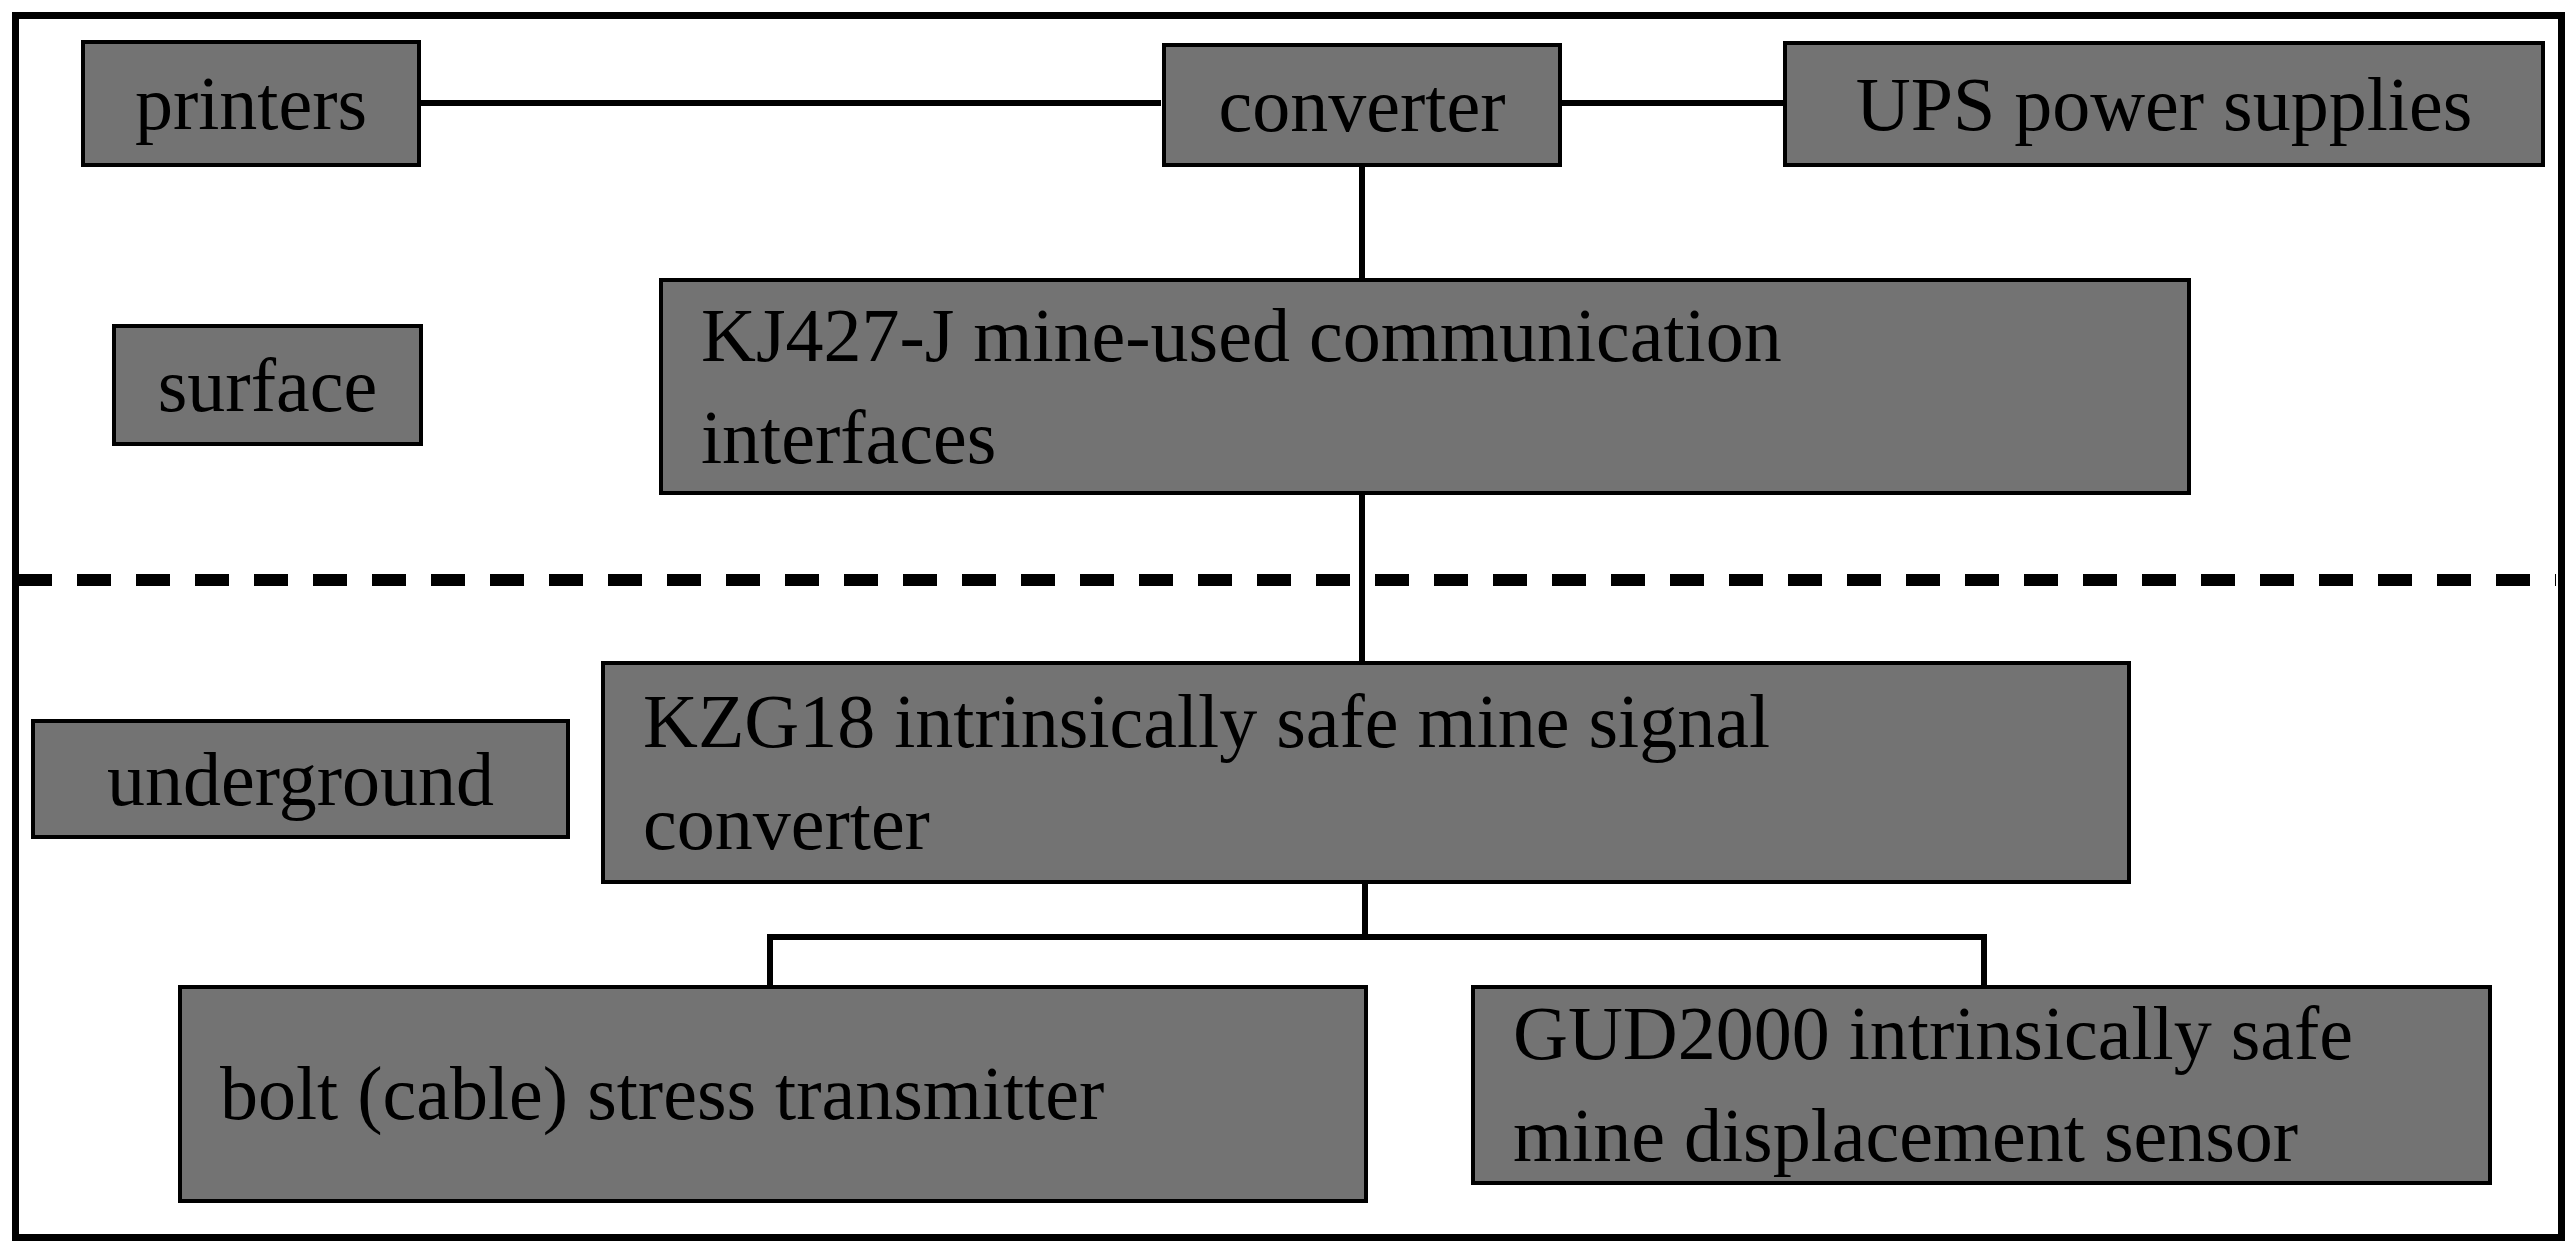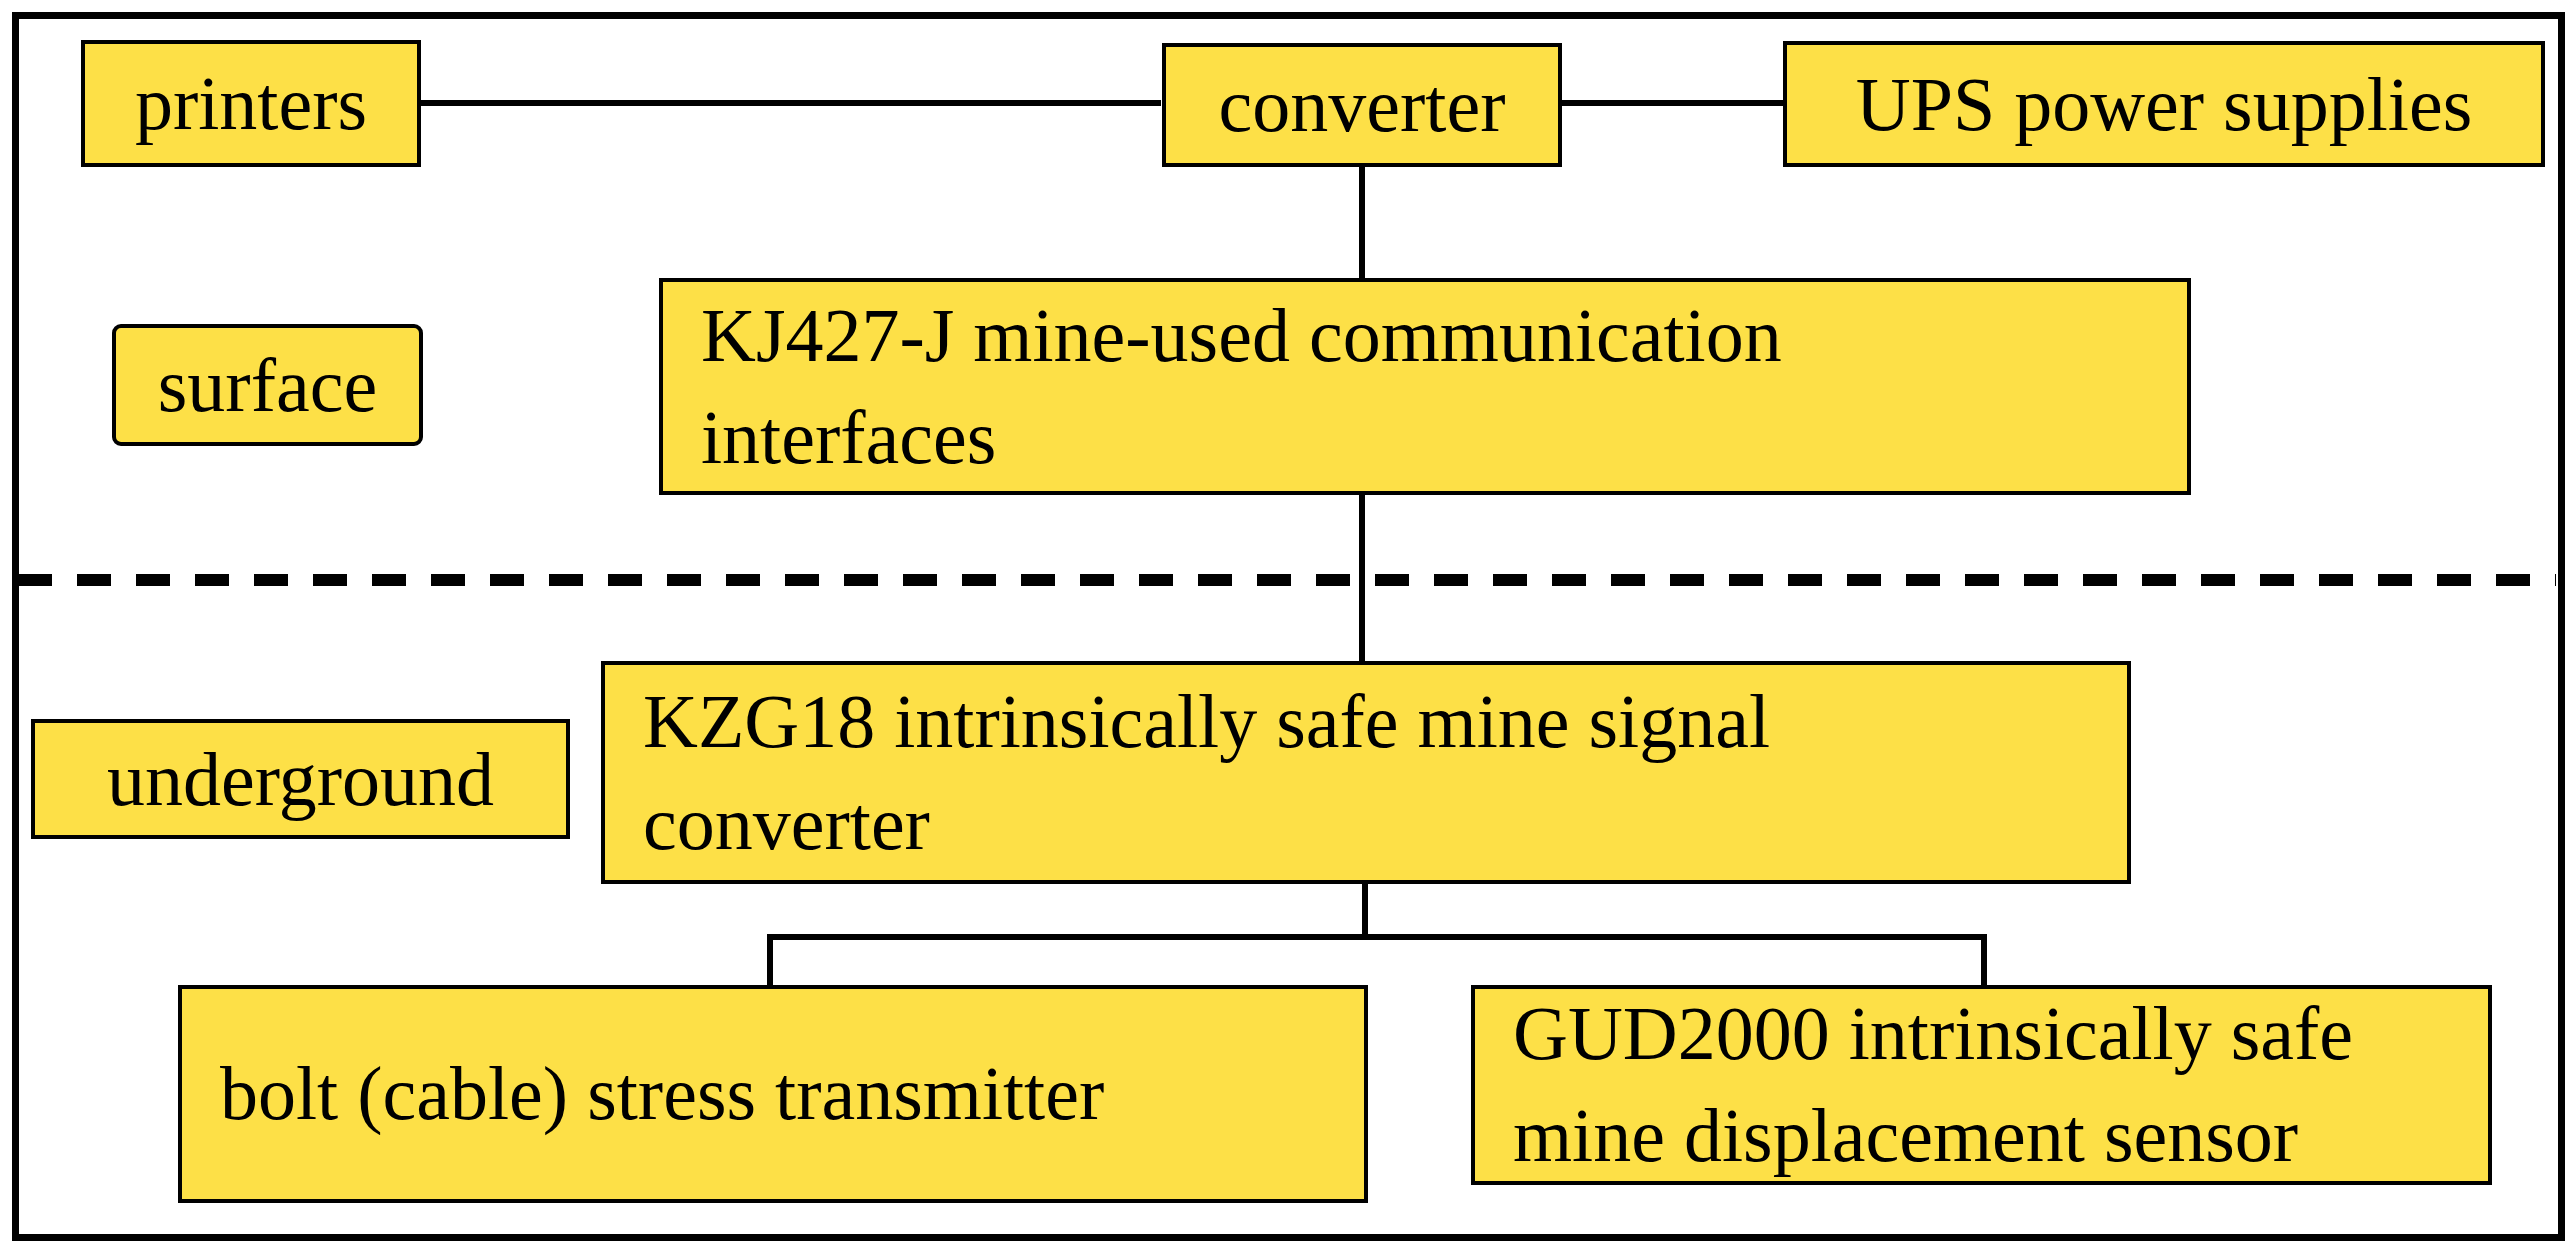--- a/index.html
+++ b/index.html
@@ -25,21 +25,21 @@
     height: 1229px;
     border: 7.4px solid #000;
     box-sizing: border-box;
     background: #ffffff;
   }
 
   
   .node {
     position: absolute;
     box-sizing: border-box;
-    background: #fde047;
+    background: #737373;
     border: 4.1px solid #000;
     font-size: 76px;
     line-height: 1.3;
     display: flex;
     align-items: center;
     justify-content: center;
     white-space: nowrap;
     z-index: 3;
   }
   .node.multiline {
@@ -47,21 +47,21 @@
     align-items: flex-start;
     justify-content: center;
     padding-left: 38px;
     line-height: 1.34;
   }
   .node .line-text { white-space: nowrap; }
 
   #node-printers    { left:   81px; top:   40px; width:  340px; height: 127px; }
   #node-computer    { left: 1162px; top:   43px; width:  400px; height: 124px; }
   #node-ups         { left: 1783px; top:   41px; width:  762px; height: 126px; }
-  #node-surface     { left:  112px; top:  324px; width:  311px; height: 122px; border-radius: 9px; }
+  #node-surface     { left:  112px; top:  324px; width:  311px; height: 122px; }
   #node-kj427       { left:  659px; top:  278px; width: 1532px; height: 217px; }
   #node-underground { left:   31px; top:  719px; width:  539px; height: 120px; }
   #node-kzg18       { left:  601px; top:  661px; width: 1530px; height: 223px; }
   #node-gmy500      { left:  178px; top: 985px; width: 1190px; height: 218px; }
   #node-gud2000     { left: 1471px; top: 985px; width: 1021px; height: 200px; }
 
   
   .line {
     position: absolute;
     background: #000;

